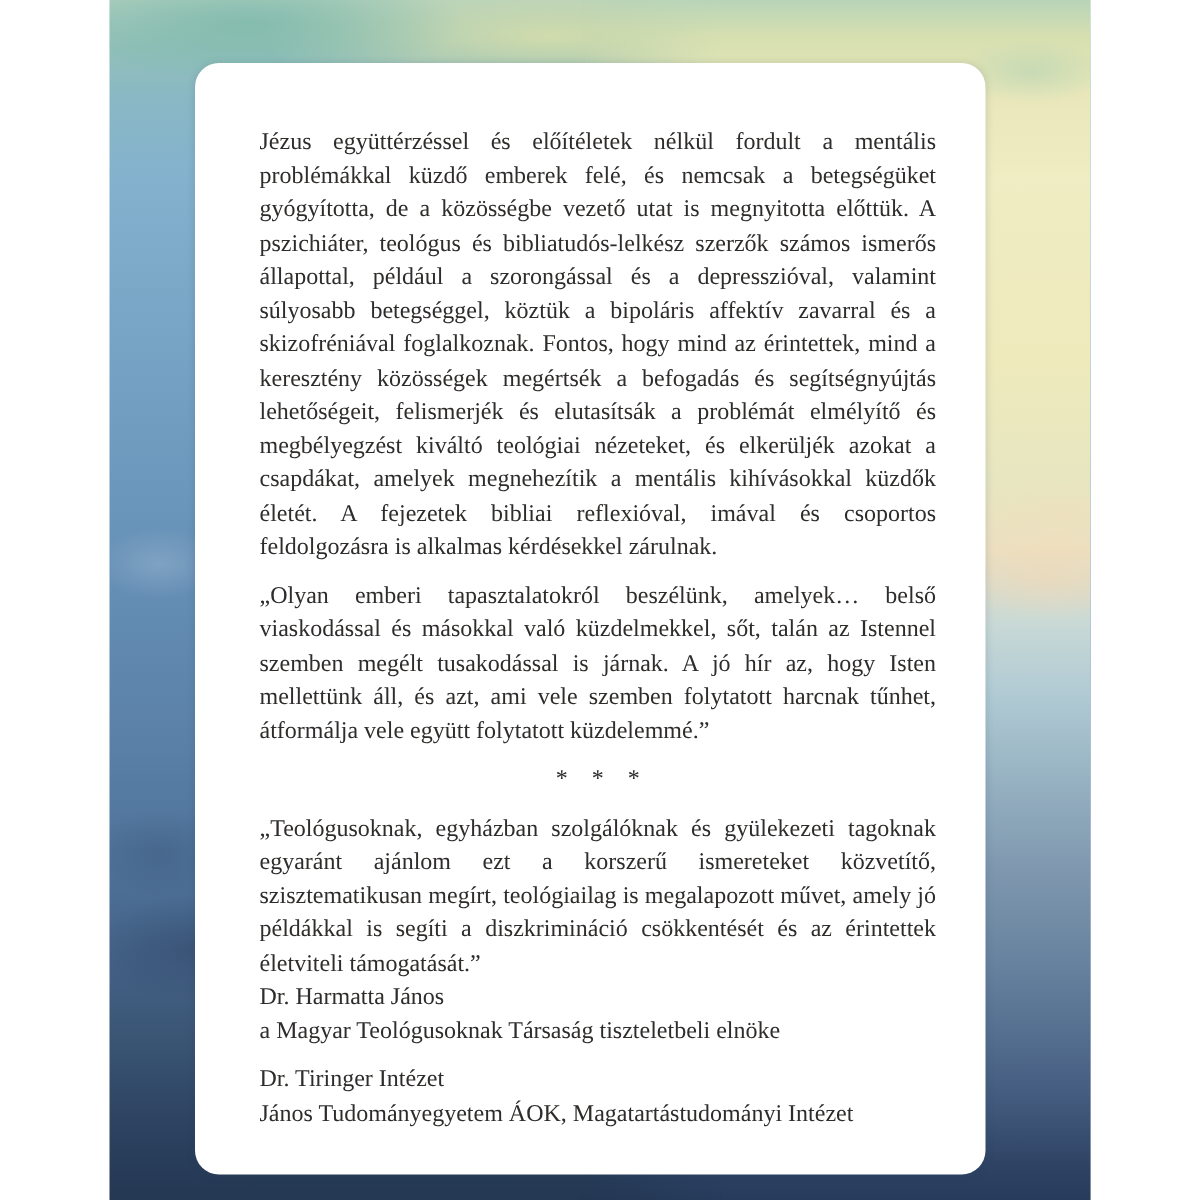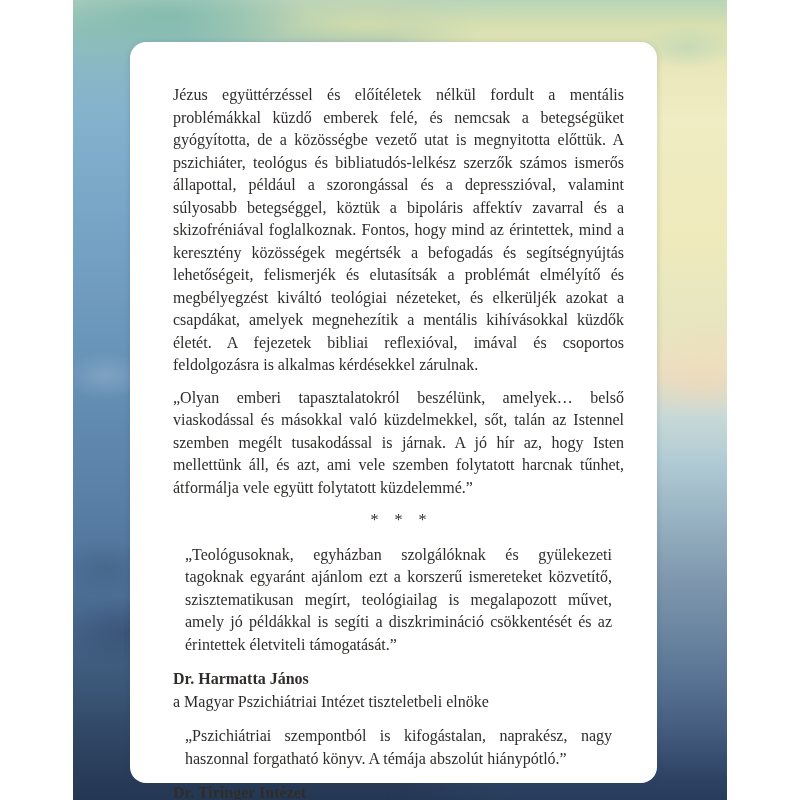--- a/index.html
+++ b/index.html
@@ -49,42 +49,41 @@
     padding:42px 33px 0 43px;
     color:#2f2d2b;
     font-size:16px; line-height:22.5px;
     text-align:justify;
     hyphens:auto; -webkit-hyphens:auto;
   }
   .card p{ margin:0 0 10px; }
   .book-quote{ }
   .sep{ text-align:center; word-spacing:12px; margin:0 0 10px; color:#2f2d2b; }
   .endorsement{ margin-bottom:10px; }
-  .endorsement p{ margin:12px; }
-  .name{ font-weight:bold; }
+  .endorsement p{ margin:0; }
+  .name{ font-weight:normal; }
   .role{ font-weight:normal; text-align:left; }
 </style>
 </head>
 <body>
 
 <div class="painting">
   <div class="painting-right"></div>
 </div>
 
 <div class="card">
   <p>Jézus együttérzéssel és előítéletek nélkül fordult a mentális problémákkal küzdő emberek felé, és nemcsak a betegségüket gyógyította, de a közösségbe vezető utat is megnyitotta előttük. A pszichiáter, teológus és bibliatudós-lelkész szerzők számos ismerős állapottal, például a szorongással és a depresszióval, valamint súlyosabb betegséggel, köztük a bipoláris affektív zavarral és a skizofréniával foglalkoznak. Fontos, hogy mind az érintettek, mind a keresztény közösségek megértsék a befogadás és segítségnyújtás lehetőségeit, felismerjék és elutasítsák a problémát elmélyítő és megbélyegzést kiváltó teológiai nézeteket, és elkerüljék azokat a csapdákat, amelyek megnehezítik a mentális kihívásokkal küzdők életét. A fejezetek bibliai reflexióval, imával és csoportos feldolgozásra is alkalmas kérdésekkel zárulnak.</p>
 
   <p class="book-quote">„Olyan emberi tapasztalatokról beszélünk, amelyek… belső viaskodással és másokkal való küzdelmekkel, sőt, talán az Istennel szemben megélt tusakodással is járnak. A jó hír az, hogy Isten mellettünk áll, és azt, ami vele szemben folytatott harcnak tűnhet, átformálja vele együtt folytatott küzdelemmé.”</p>
 
   <div class="sep">* * *</div>
 
   <div class="endorsement">
     <p>„Teológusoknak, egyházban szolgálóknak és gyülekezeti tagoknak egyaránt ajánlom ezt a korszerű ismereteket közvetítő, szisztematikusan megírt, teológiailag is megalapozott művet, amely jó példákkal is segíti a diszkrimináció csökkentését és az érintettek életviteli támogatását.”</p>
     <div class="name">Dr. Harmatta János</div>
-    <div class="role">a Magyar Pszichiátriai Intézet tiszteletbeli elnöke</div>
+    <div class="role">a Magyar Teológusoknak Társaság tiszteletbeli elnöke</div>
   </div>
 
   <div class="endorsement">
-    <p>„Pszichiátriai szempontból is kifogástalan, naprakész, nagy haszonnal forgatható könyv. A témája abszolút hiánypótló.”</p>
     <div class="name">Dr. Tiringer Intézet</div>
     <div class="role">János Tudományegyetem ÁOK, Magatartástudományi Intézet</div>
   </div>
 </div>
 
 </body></html>

